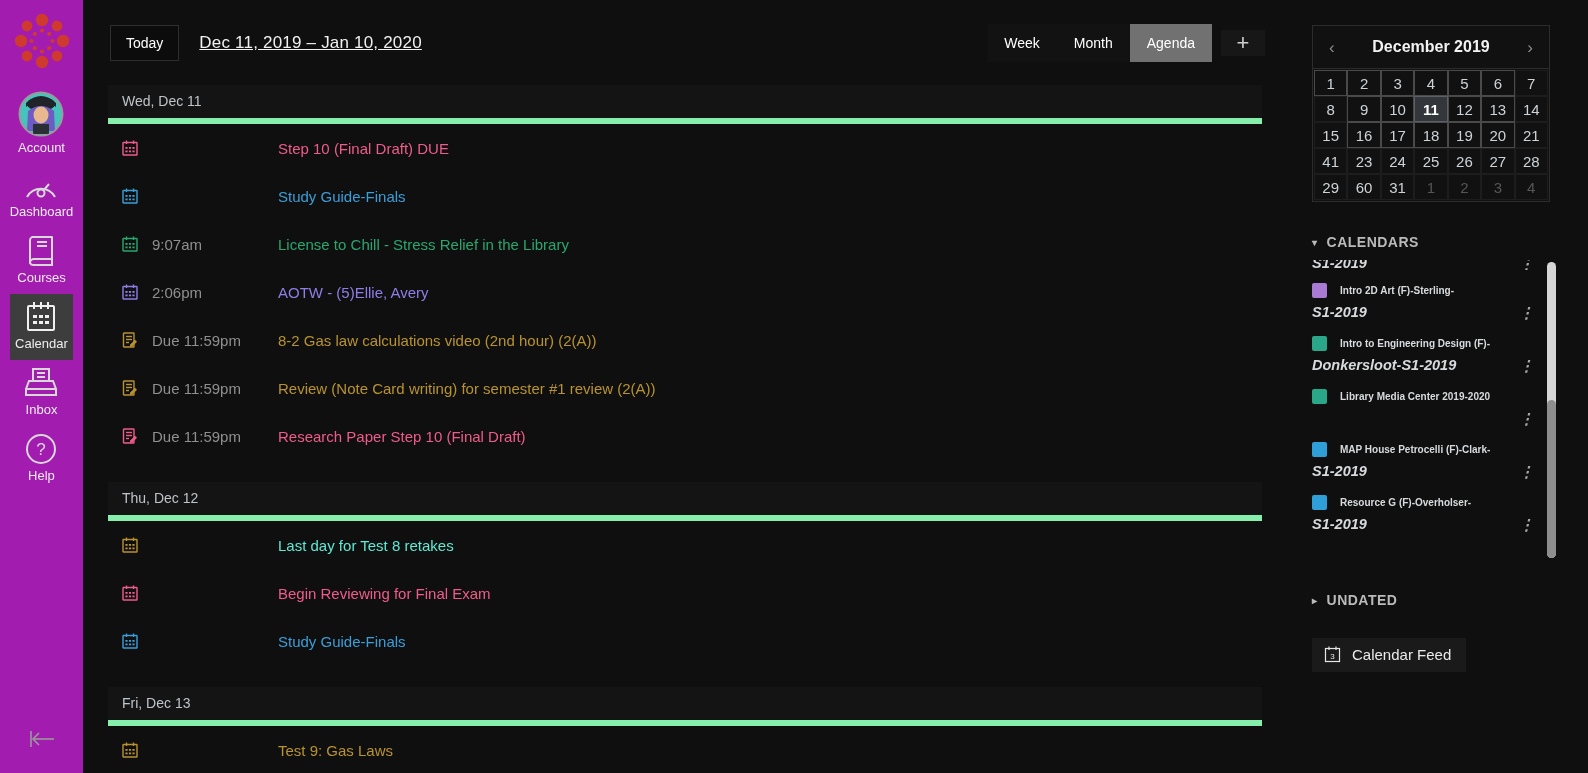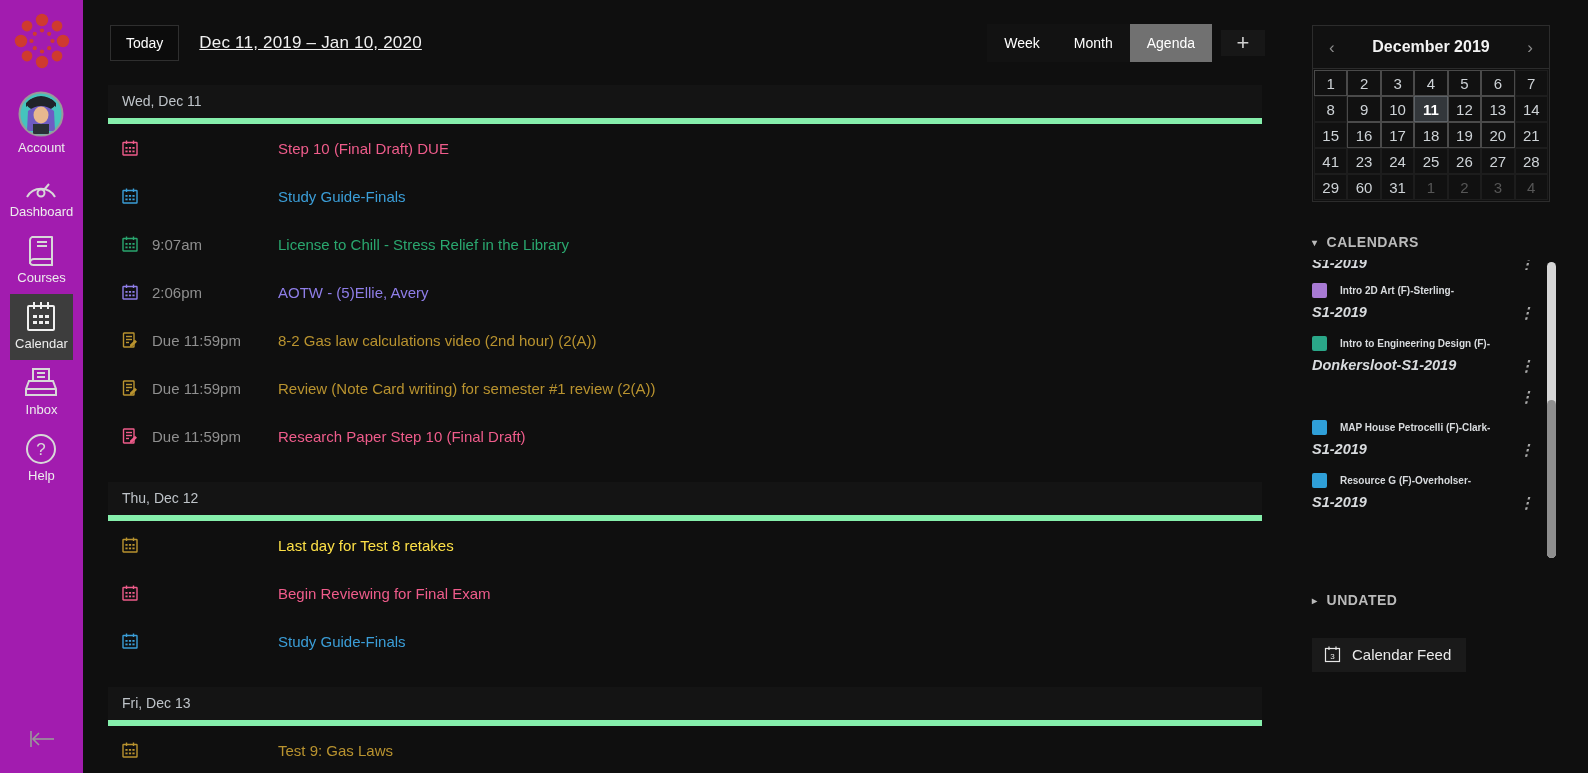--- a/index.html
+++ b/index.html
@@ -365,21 +365,21 @@
       <g fill="currentColor">
         <rect x="3.4" y="7" width="2.2" height="1.8"></rect>
                 <rect x="6.9" y="7" width="2.2" height="1.8"></rect>
                 <rect x="10.4" y="7" width="2.2" height="1.8"></rect>
         <rect x="3.4" y="10.5" width="2.2" height="1.8"></rect>
                 <rect x="6.9" y="10.5" width="2.2" height="1.8"></rect>
                 <rect x="10.4" y="10.5" width="2.2" height="1.8"></rect>
       </g>
             </svg></span>
           <span class="etime"></span>
-          <span class="etitle" style="color: #fde047;">Last day for Test 8 retakes</span>
+          <span class="etitle" style="color: #5eead4;">Last day for Test 8 retakes</span>
         </div>
         <div class="event-row">
           <span class="eicon" style="color: rgb(239, 92, 139);"><svg width="16" height="16" viewBox="0 0 16 16">
       <g stroke="currentColor" stroke-width="1.4" fill="none">
         <rect x="1" y="2.5" width="14" height="12.5" rx="0.5"></rect>
         <line x1="4.5" y1="0.5" x2="4.5" y2="4"></line>
                 <line x1="11.5" y1="0.5" x2="11.5" y2="4"></line>
       </g>
       <g fill="currentColor">
         <rect x="3.4" y="7" width="2.2" height="1.8"></rect>
@@ -511,20 +511,24 @@
           <div class="row1">
             <span class="square" style="background: rgb(42, 167, 136);"></span>
             <span class="name">Intro to Engineering Design (F)-</span>
           </div>
           <div class="row2">
             <span>Donkersloot-S1-2019</span>
             <span class="kebab">⋮</span>
           </div>
         </div>
         <div class="cal-item">
+          <div class="row1">
+            <span class="square" style="background: rgb(42, 167, 136);"></span>
+            <span class="name">Library Media Center 2019-2020</span>
+          </div>
           <div class="row2">
             <span></span>
             <span class="kebab">⋮</span>
           </div>
         </div>
         <div class="cal-item">
           <div class="row1">
             <span class="square" style="background: rgb(47, 159, 216);"></span>
             <span class="name">MAP House Petrocelli (F)-Clark-</span>
           </div>

